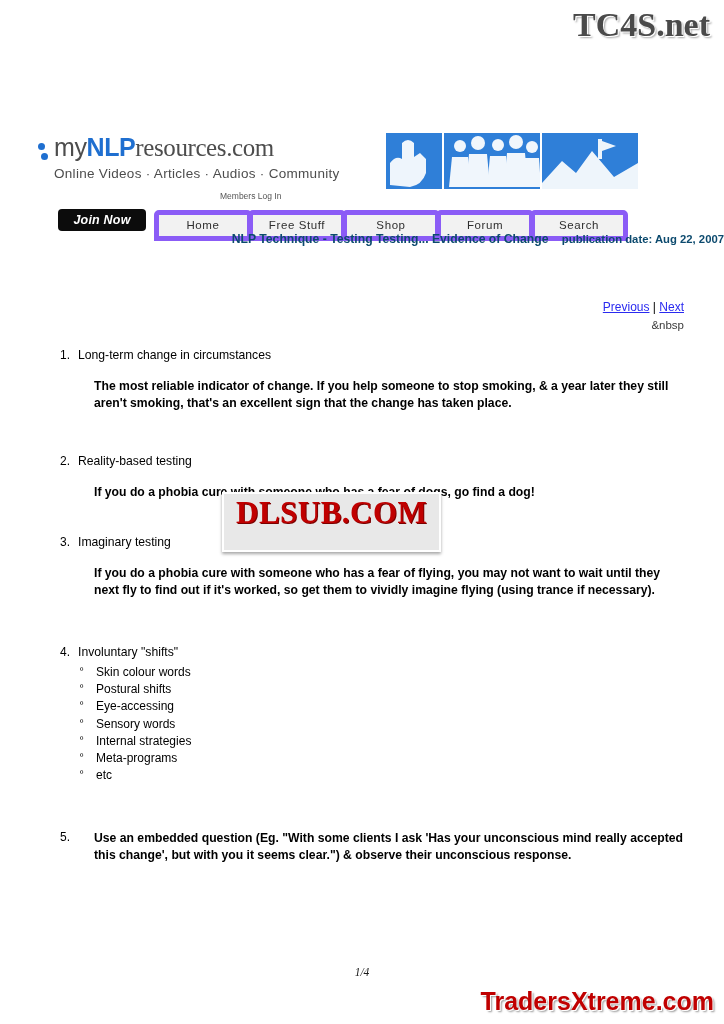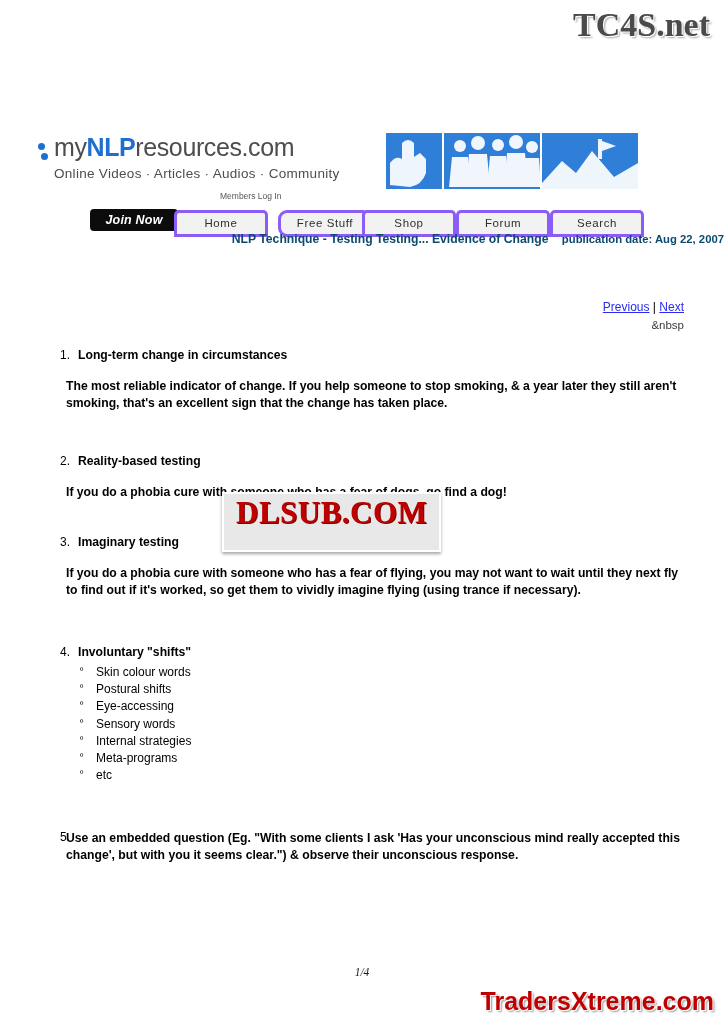--- a/index.html
+++ b/index.html
@@ -59,21 +59,21 @@
     position: absolute;
     left: 16px;
     top: 0px;
     font-family: "Liberation Sans", sans-serif;
     font-size: 25px;
     letter-spacing: -0.4px;
     white-space: nowrap;
   }
   .logo-text .my { color: #4d4d4d; }
   .logo-text .nlp { color: #1f6fd0; font-weight: bold; }
-  .logo-text .resources { color: #4d4d4d; }
+  .logo-text .resources { color: #4d4d4d; font-family: Liberation Serif, serif; }
   .logo-sub {
     position: absolute;
     left: 16px;
     top: 33px;
     font-size: 13.5px;
     color: #4d4d4d;
     letter-spacing: 0.3px;
     white-space: nowrap;
   }
 
@@ -120,38 +120,36 @@
     height: 22px;
     background: #0c0c0c;
     border-radius: 4px;
     color: #ffffff;
     font-size: 12.5px;
     font-style: italic;
     font-weight: bold;
     text-align: center;
     line-height: 22px;
     letter-spacing: 0.2px;
-    margin-left: 32px;
   }
   .nav-tab {
     position: absolute;
     top: 1px;
     height: 21px;
     background: #f2f2f2;
-    border: 3px solid #8b5cf6;
+    border: 5px solid #8b5cf6;
     border-radius: 5px 5px 0 0;
     font-size: 11.5px;
     color: #2f2f2f;
     text-align: center;
     line-height: 21px;
     letter-spacing: 0.6px;
-    margin-left: 20px;
   }
   .nav-tab.n1 { left: 96px;  width: 88px; }
-  .nav-tab.n2 { left: 200px; width: 88px; border-radius: 9px; }
+  .nav-tab.n2 { left: 190px; width: 88px; }
   .nav-tab.n3 { left: 284px; width: 88px; }
   .nav-tab.n4 { left: 378px; width: 88px; }
   .nav-tab.n5 { left: 472px; width: 88px; }
 
   
   .doc-title-row {
     position: absolute;
     left: 0;
     top: 232px;
     width: 724px;
@@ -199,25 +197,25 @@
     left: 0px;
     top: 0px;
     width: 18px;
     text-align: right;
     font-size: 12px;
     color: #000000;
   }
   .item .head {
     margin-left: 26px;
     font-size: 12.2px;
-    font-weight: bold;
+    font-weight: normal;
     color: #000000;
   }
   .item .para {
-    margin-left: 14px;
+    margin-left: 42px;
     margin-top: 16px;
     font-size: 12.2px;
     font-weight: bold;
     line-height: 17px;
     color: #000000;
   }
   .sublist {
     margin: 5px 0 0 26px;
     padding: 0;
     list-style: none;

